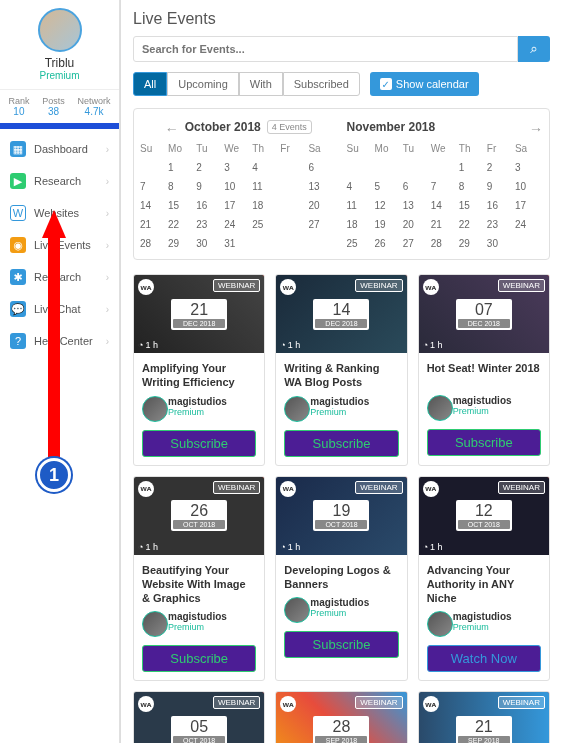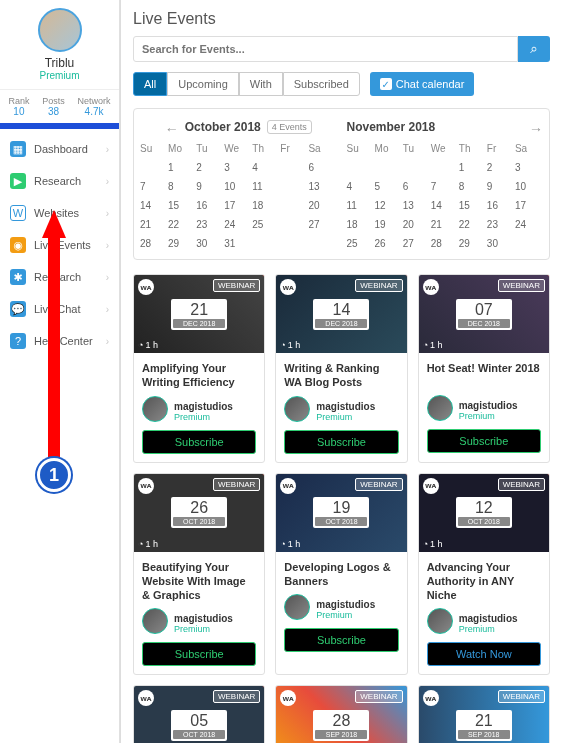--- a/index.html
+++ b/index.html
@@ -69,25 +69,25 @@
 .card-img.c9{background:linear-gradient(90deg,#2a4a6a,#3498db);}
 .badge-live{position:absolute;top:-3px;right:-3px;width:10px;height:10px;background:#e74c3c;border-radius:50%;}
 .badge-type{position:absolute;top:4px;right:4px;background:rgba(255,255,255,0.2);color:#fff;border:1px solid #fff;font-size:8px;padding:1px 4px;border-radius:2px;}
 .corner-logo{position:absolute;top:4px;left:4px;width:16px;height:16px;background:#fff;border-radius:50%;display:flex;align-items:center;justify-content:center;font-size:8px;color:#333;font-weight:bold;}
 .date-box{background:#fff;width:56px;text-align:center;border-radius:2px;padding:2px;}
 .date-day{font-size:16px;color:#444;font-weight:400;}
 .date-mon{font-size:7px;background:#888;color:#fff;padding:1px;border-radius:1px;}
 .dur{position:absolute;bottom:3px;left:4px;color:#fff;font-size:9px;display:flex;align-items:center;gap:2px;}
 .card-body{padding:8px;}
 .card-title{font-size:11px;font-weight:600;color:#333;margin-bottom:6px;min-height:28px;line-height:1.3;}
-.author{display:flex;align-items:flex-end;gap:6px;margin-bottom:8px;}
+.author{display:flex;align-items:flex-start;margin-bottom:8px;}
 .auth-av{width:26px;height:26px;border-radius:50%;background:linear-gradient(135deg,#555,#888);border:1px solid #1abc9c;}
 .auth-name{font-size:10px;font-weight:600;color:#333;}
 .auth-badge{font-size:9px;color:#1abc9c;}
-.sub-btn{width:100%;border:1px solid #2ecc71;color:#2ecc71;background:#000000;padding:5px;border-radius:3px;font-size:11px;cursor:pointer;}
+.sub-btn{width:100%;border:1px solid #2ecc71;color:#2ecc71;background:#4c1d95;padding:5px;border-radius:3px;font-size:13px;cursor:pointer;}
 .sub-btn.watch{border-color:#3498db;color:#3498db;}
 </style>
 </head>
 <body>
 
 <div class="app">
 
   <div class="sidebar">
     <div class="profile">
       <div class="avatar"></div>
@@ -161,21 +161,21 @@
         <span>⌕</span>
       </button>
     </div>
     <div class="filter-row">
       <button class="fbtn active">All</button>
       <button class="fbtn">Upcoming</button>
       <button class="fbtn">With</button>
       <button class="fbtn" style="border-radius:0 3px 3px 0">Subscribed</button>
       <button class="show-cal">
         <span class="chk">✓</span>
-        <span>Chat calendar</span>
+        <span>Show calendar</span>
       </button>
     </div>
 
     <div class="calendars">
       <div class="cal">
         <div class="cal-head">
           <span class="cal-arrow">←</span>
           <span>October 2018</span>
           <span class="ev-count">4 Events</span>
         </div>

